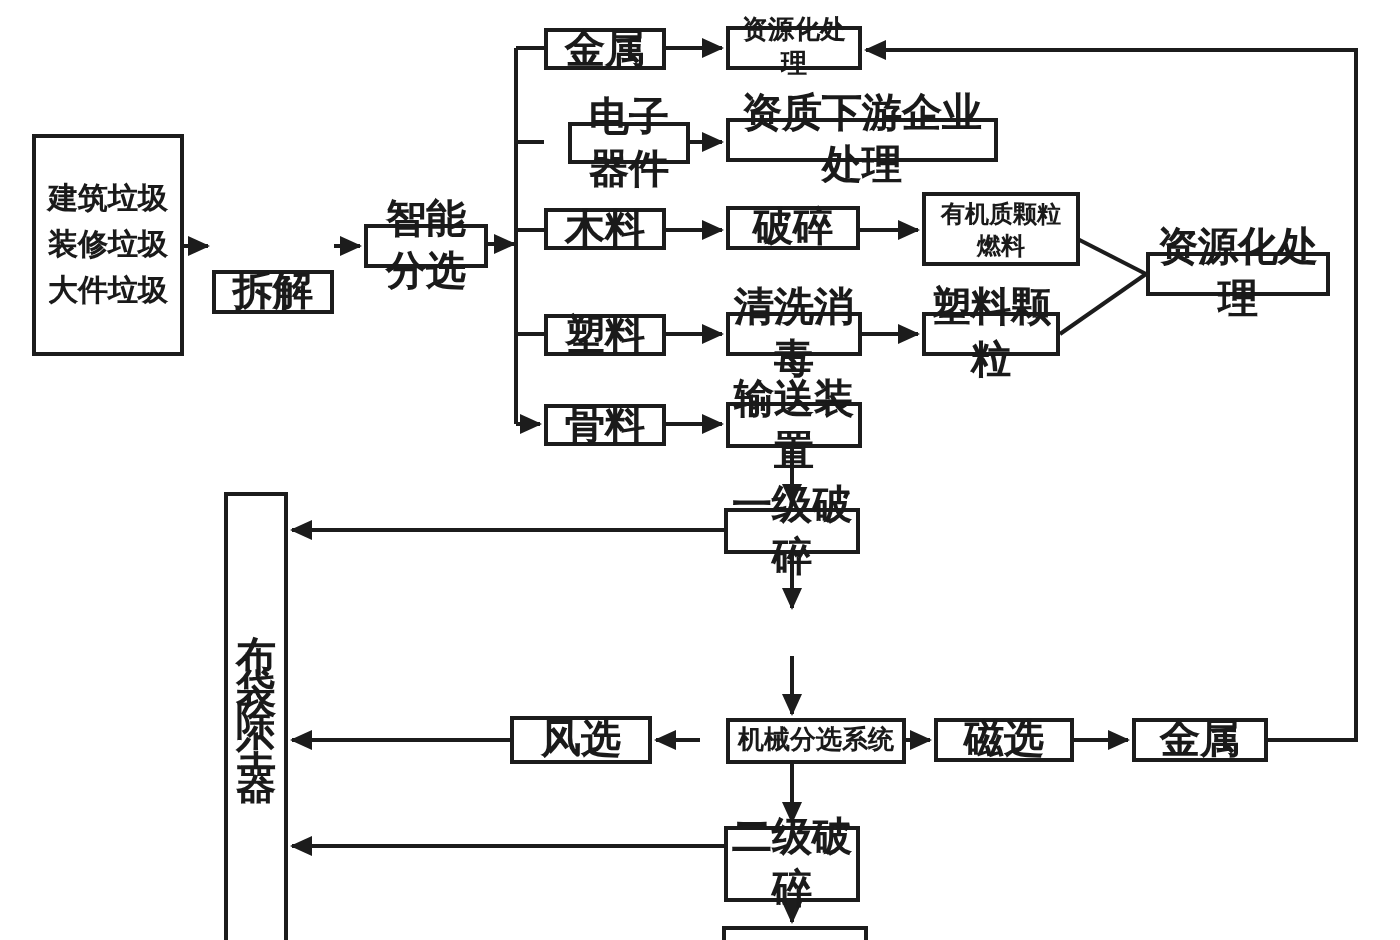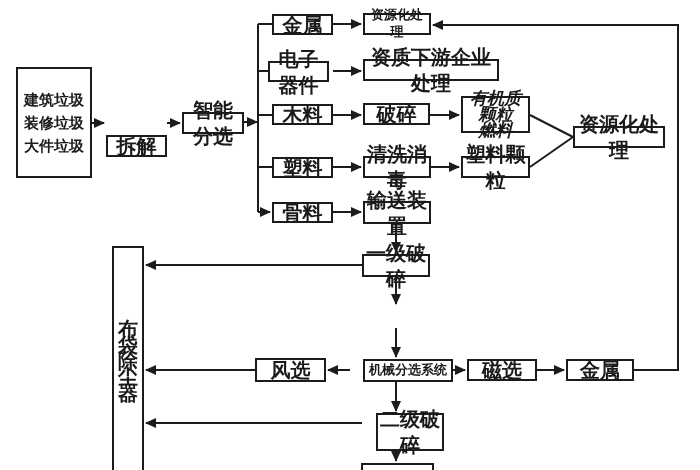--- a/index.html
+++ b/index.html
@@ -34,39 +34,39 @@
     text-align: center;
     white-space: pre-line;
     font-size: 20px;
     font-weight: 600;
     line-height: 1.3;
   }
   .node.big-source   { left: 16px;  top: 67px;  width: 76px;  height: 111px; font-size: 15px; line-height: 23px; }
   .node.dismantle    { left: 106px; top: 112px; width: 61px;  height: 22px; margin-top: 23px; }
   .node.smart-sort   { left: 182px; top: 112px; width: 62px;  height: 22px; }
   .node.metal-top    { left: 272px; top: 14px;  width: 61px;  height: 21px; }
-  .node.electronics  { left: 268px; top: 61px;  width: 61px;  height: 21px; }
+  .node.electronics  { left: 284px; top: 61px;  width: 61px;  height: 21px; }
   .node.wood         { left: 272px; top: 104px; width: 61px;  height: 21px; }
   .node.plastic      { left: 272px; top: 157px; width: 61px;  height: 21px; }
   .node.aggregate    { left: 272px; top: 202px; width: 61px;  height: 21px; }
   .node.resource-top { left: 363px; top: 13px;  width: 68px;  height: 22px; font-size: 13px; }
   .node.downstream   { left: 363px; top: 59px;  width: 136px; height: 22px; }
   .node.crush        { left: 363px; top: 103px; width: 67px;  height: 22px; }
-  .node.organic-fuel { left: 461px; top: 96px;  width: 69px;  height: 37px; font-size: 17px; line-height: 16px; font-style: italic; }
+  .node.organic-fuel { left: 461px; top: 96px;  width: 79px;  height: 37px; font-size: 12px; line-height: 16px; }
   .node.resource-right{ left: 573px; top: 126px; width: 92px; height: 22px; }
   .node.wash         { left: 363px; top: 156px; width: 68px;  height: 22px; }
   .node.plastic-pellet{ left: 461px; top: 156px; width: 69px; height: 22px; }
   .node.conveyor     { left: 363px; top: 201px; width: 68px;  height: 23px; }
   .node.primary-crush{ left: 362px; top: 254px; width: 68px;  height: 23px; }
   .node.spreader     { left: 362px; top: 306px; width: 68px;  height: 22px; }
   .node.mech-sort    { left: 363px; top: 359px; width: 90px;  height: 23px; font-size: 13px; }
   .node.air-sort     { left: 255px; top: 358px; width: 71px;  height: 24px; }
   .node.mag-sort     { left: 467px; top: 359px; width: 70px;  height: 22px; }
   .node.metal-bottom { left: 566px; top: 359px; width: 68px;  height: 22px; }
-  .node.secondary-crush{ left: 376px; top: 413px; width: 68px; height: 38px; }
+  .node.secondary-crush{ left: 362px; top: 413px; width: 68px; height: 38px; }
   .node.cutoff       { left: 361px; top: 463px; width: 73px;  height: 20px; }
   .node.bag-filter   { left: 112px; top: 246px; width: 32px;  height: 230px; line-height: 16px; }
 </style>
 </head>
 <body>
 
 <div class="stage">
 
   <svg class="wires" viewBox="0 0 700 470" xmlns="http://www.w3.org/2000/svg">
     <defs>

